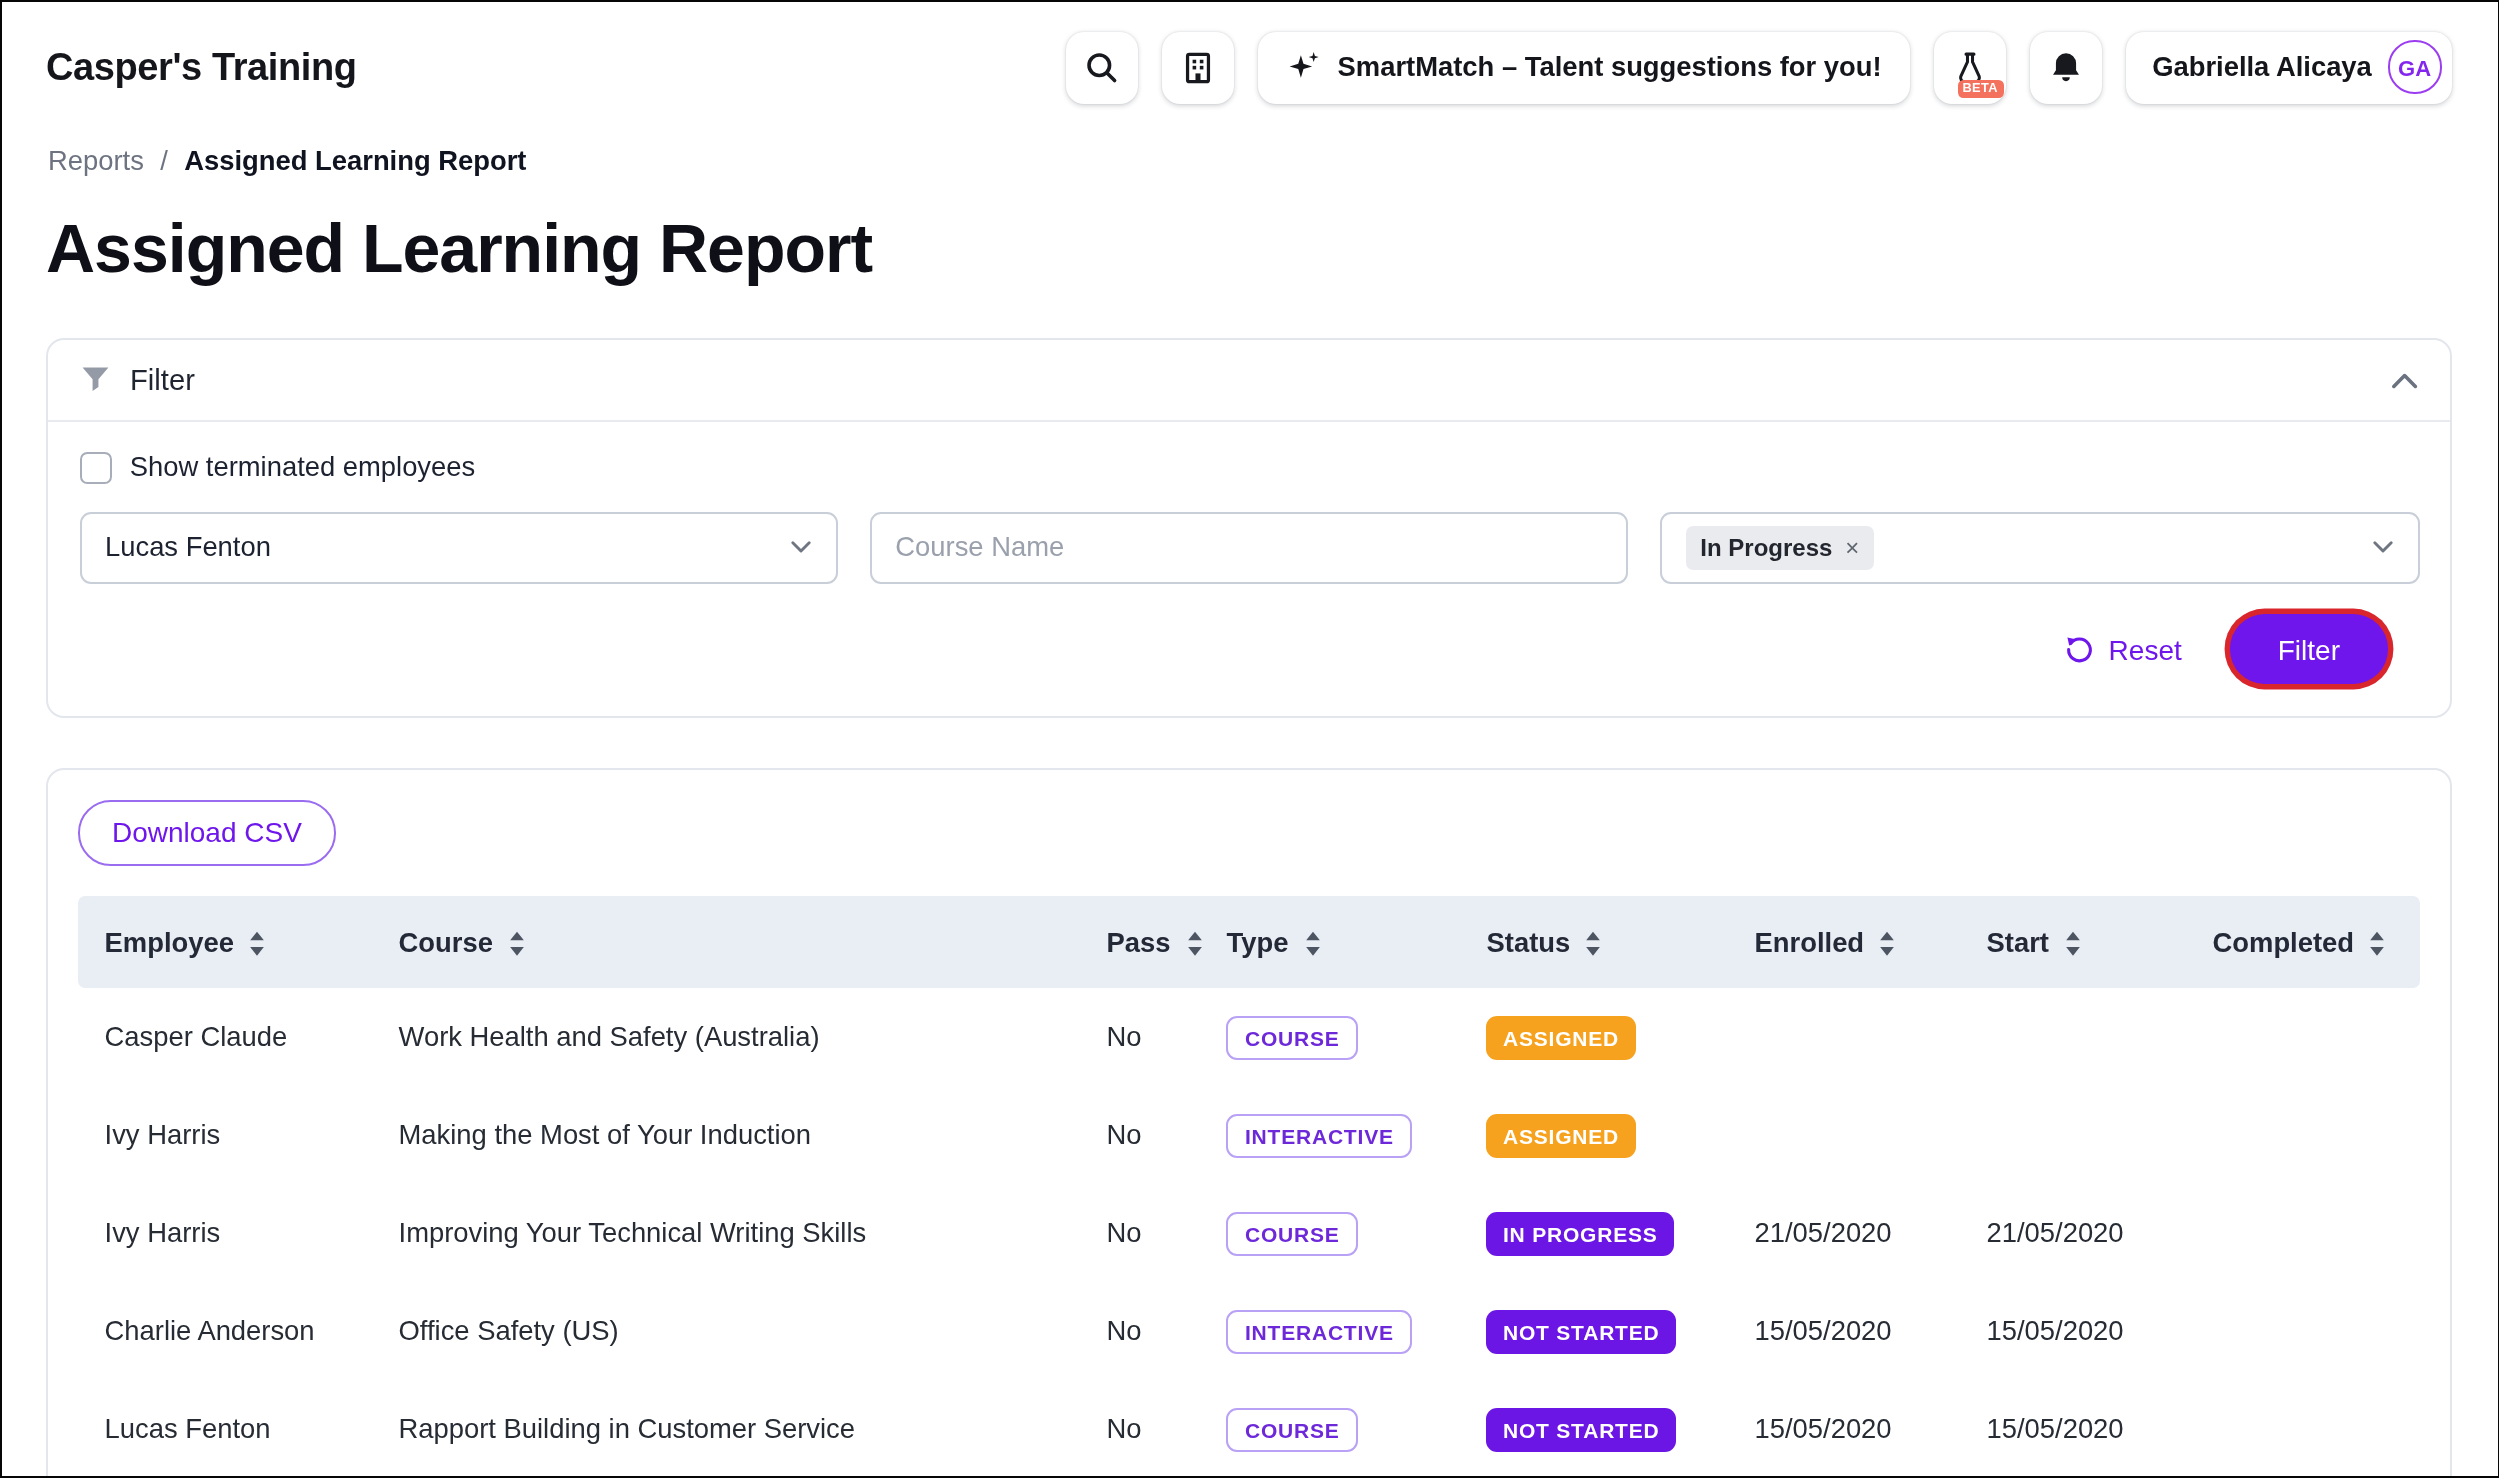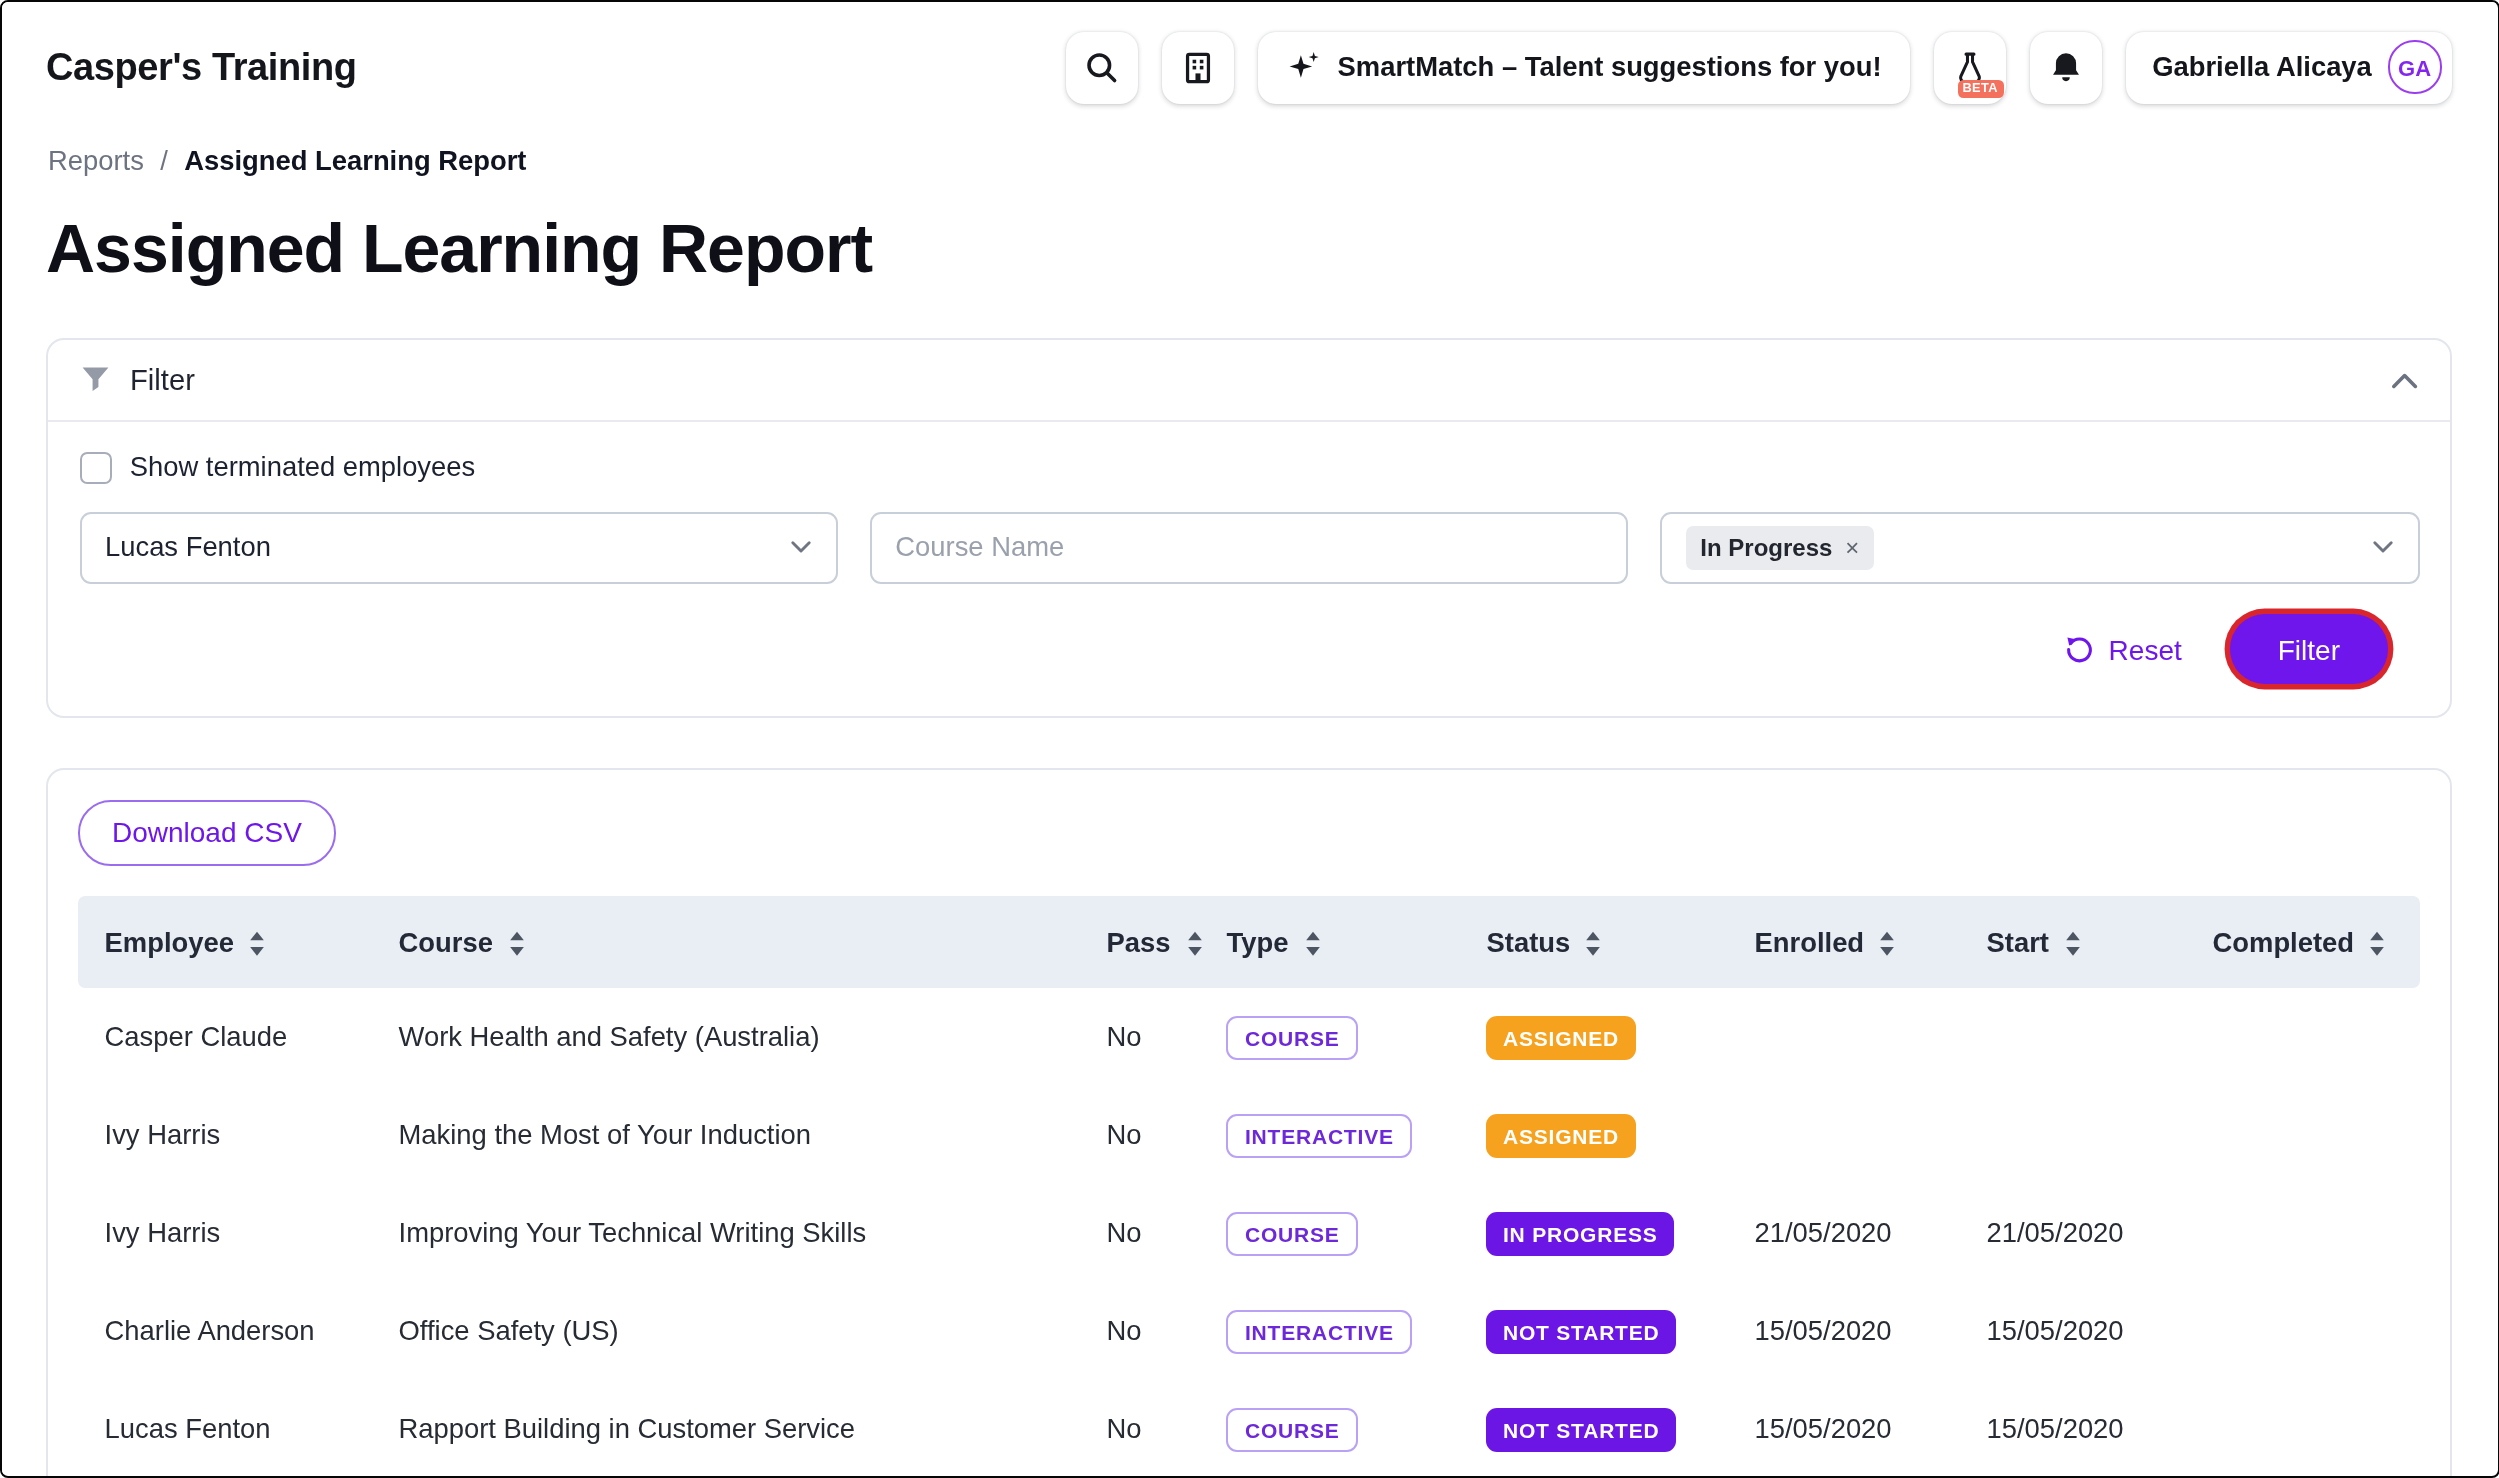--- a/index.html
+++ b/index.html
@@ -11,21 +11,21 @@
     --beta-badge:#f4715d;
     --ink:#14161c;
     --ink2:#262b34;
     --muted:#6d7380;
     --border:#e3e6ec;
     --input-border:#c9cfd9;
   }
   *{box-sizing:border-box;margin:0;padding:0;font-family:"Liberation Sans","DejaVu Sans",sans-serif;}
   button{background:none;border:none;font:inherit;color:inherit;cursor:pointer;}
   body{width:2500px;height:1478px;background:#fff;}
-  #frame{width:2500px;height:1478px;border:2.7px solid #060606;border-radius:8px;overflow:hidden;background:#fff;}
+  #frame{width:2500px;height:1478px;border:2.7px solid #060606;border-radius:0;overflow:hidden;background:#fff;}
   #viewport{width:1247px;height:736px;transform:scale(2);transform-origin:0 0;background:#fff;}
 
   
   .topbar{display:flex;align-items:center;justify-content:space-between;padding:14.6px 22px 9px;}
   .app-title{font-size:19px;font-weight:700;color:var(--ink);letter-spacing:-0.2px;}
   .topbar-right{display:flex;align-items:center;gap:12px;}
   .icon-btn{width:36px;height:36px;border-radius:9px;background:#fff;display:flex;align-items:center;justify-content:center;
     box-shadow:0 0.9px 2.7px rgba(16,24,40,.18),0 0 0.9px rgba(16,24,40,.12);position:relative;color:#17191f;}
   .pill-btn{height:36px;border-radius:9px;background:#fff;display:flex;align-items:center;gap:8.2px;padding:0 14.6px;
     box-shadow:0 0.9px 2.7px rgba(16,24,40,.18),0 0 0.9px rgba(16,24,40,.12);font-size:13.7px;font-weight:700;color:var(--ink);white-space:nowrap;}

